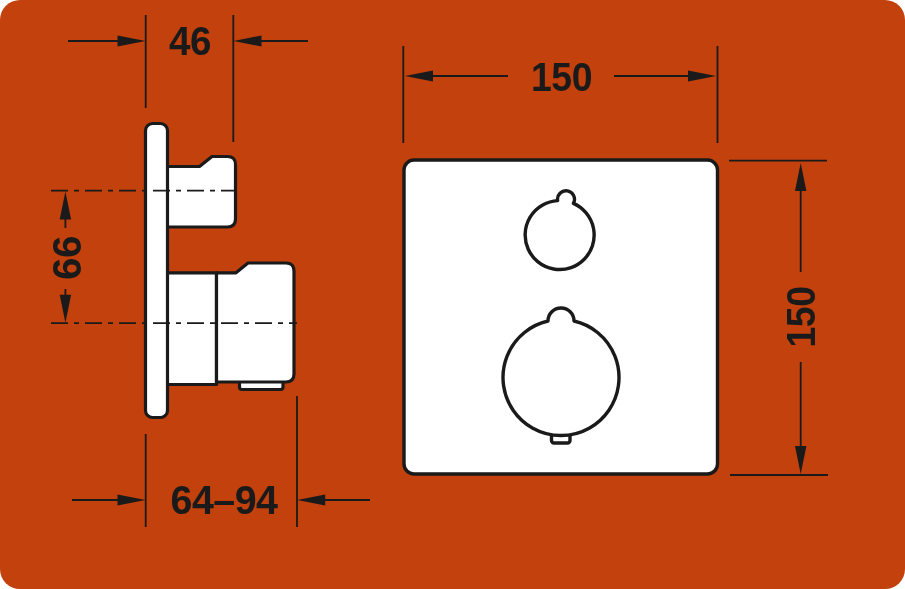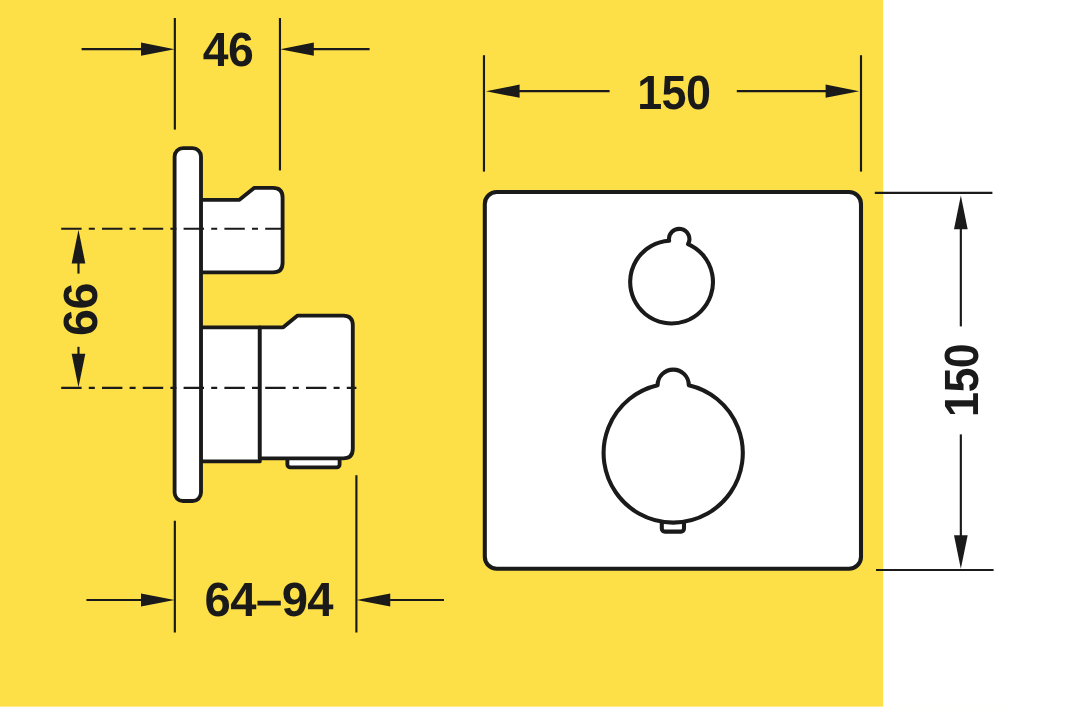--- a/index.html
+++ b/index.html
@@ -6,23 +6,24 @@
     margin: 0;
     padding: 0;
     background: #ffffff;
     width: 905px;
     height: 589px;
     overflow: hidden;
     font-family: "Liberation Sans", sans-serif;
   }
   .canvas {
     position: relative;
-    width: 736px;
+    width: 905px;
     height: 589px;
-    background: #fde047;
+    background: #c2410c;
+    border-radius: 20px;
   }
   svg { display: block; }
   .obj {
     fill: #ffffff;
     stroke: #1a1a1a;
     stroke-width: 3.2;
     stroke-linejoin: round;
     stroke-linecap: round;
   }
   .obj-thick { stroke-width: 3.4; }

